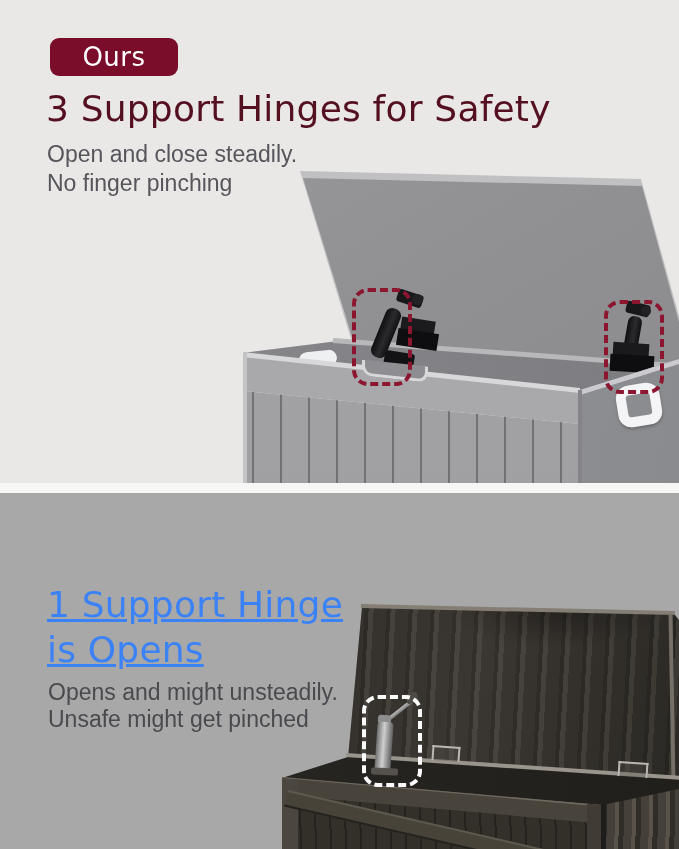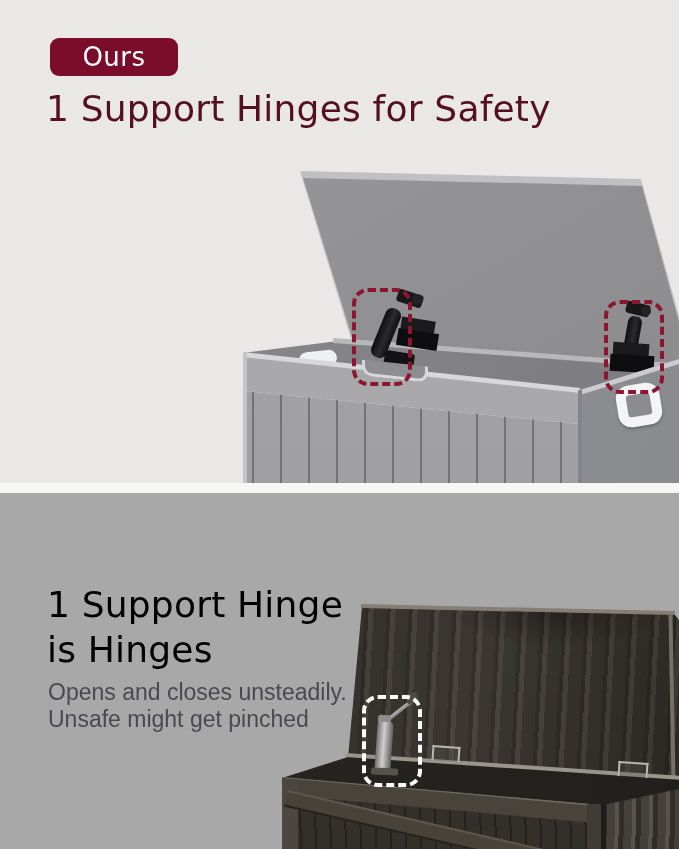--- a/index.html
+++ b/index.html
@@ -21,21 +21,21 @@
     border-radius:9px;color:#ffffff;
     font-family:"DejaVu Sans",sans-serif;font-size:26px;letter-spacing:.5px;
   }
   .badge-ours{left:50px;top:38px;width:128px;height:38px;background:#7a0d2a;}
   .badge-others{left:51px;top:534px;width:126px;height:39px;background:#39383a;}
   .heading{
     font-family:"DejaVu Sans",sans-serif;font-size:36px;letter-spacing:0.2px;
     line-height:45px;font-weight:normal;margin:0;
   }
   .heading-ours{left:46px;top:86px;color:#541020;}
-  .heading-others{left:47px;top:582px;color:#000000;}
+  .heading-others{left:47px;top:582px;color:#3b82f6;text-decoration:underline;}
   .body-text{font-size:23px;line-height:28.5px;margin:0;}
   .body-ours{left:47px;top:140px;color:#56555b;}
   .body-others{left:48px;top:679px;color:#4a494e;line-height:27px;}
 
   
   .dash-box{border:4px dashed #8c1630;border-radius:16px;}
   .dash-box-white{border:4px dashed #fbfbfb;border-radius:16px;}
 
   
   .lidA-bevel{clip-path:polygon(300px 171px,641px 179px,679px 316px,679px 372px,351px 339px);background:#c0c0c2;}
@@ -195,24 +195,28 @@
     </div>
     <div class="fill sideB"></div>
     <div class="fill sideCornerB"></div>
 
     <div class="abs dash-box-white dashB"></div>
   </div>
 
   <div class="abs badge badge-ours">
     <span>Ours</span>
   </div>
-  <h1 class="abs heading heading-ours">1 Support Hinges for Safety</h1>
+  <h1 class="abs heading heading-ours">3 Support Hinges for Safety</h1>
+  <p class="abs body-text body-ours">
+    <span>Open and close steadily.</span><br>
+    <span>No finger pinching</span>
+  </p>
 
   <h1 class="abs heading heading-others">
     <span>1 Support Hinge</span><br>
-    <span>is Hinges</span>
+    <span>is Opens</span>
   </h1>
   <p class="abs body-text body-others">
-    <span>Opens and closes unsteadily.</span><br>
+    <span>Opens and might unsteadily.</span><br>
     <span>Unsafe might get pinched</span>
   </p>
 
 </div>
 
 </body></html>

